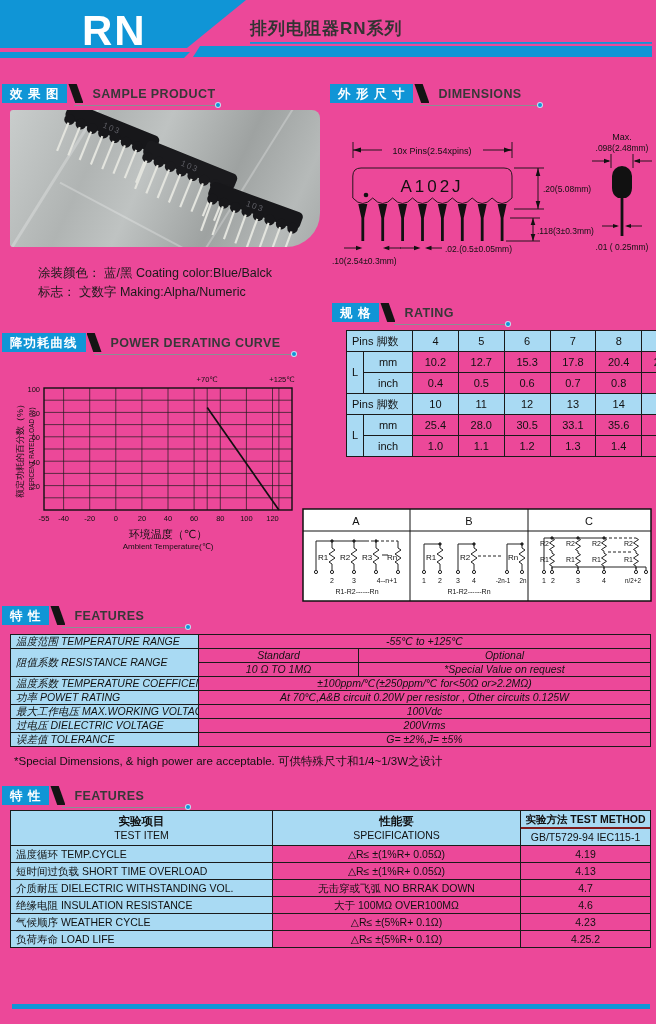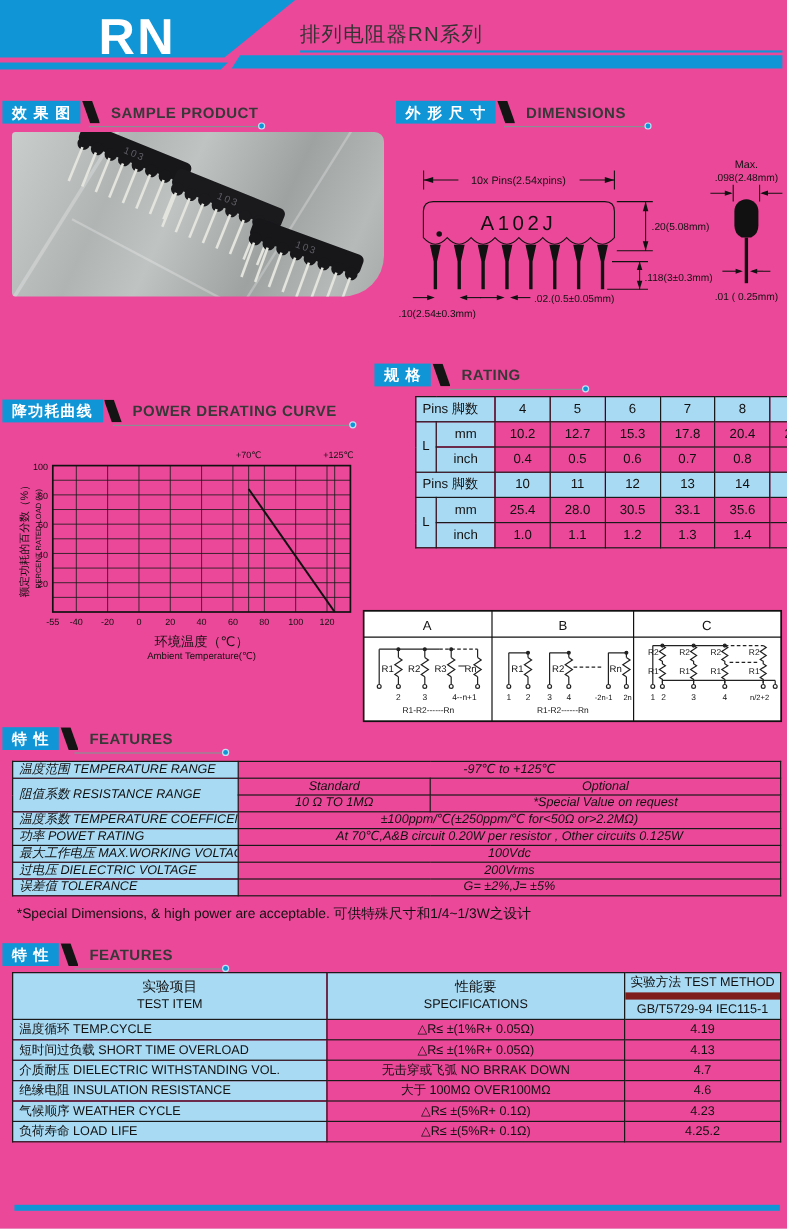--- a/index.html
+++ b/index.html
@@ -27,30 +27,30 @@
   .rating td.plab{text-align:left;padding-left:5px;}
   .feat{font-size:10.5px;font-style:italic;}
   .feat td{height:13px;}
   .feat td.lab{text-align:left;padding-left:5px;}
   .feat td.ctr{text-align:center;}
   .test{font-size:10.5px;}
   .test td{height:16px;}
   .test td.lab{text-align:left;padding-left:5px;}
   .test td.ctr{text-align:center;}
   .test th{padding:0;font-weight:normal;}
-  .thzh{font-weight:normal;font-size:11.5px;padding-top:2px;}
+  .thzh{font-weight:bold;font-size:11.5px;padding-top:2px;}
   .then{font-size:10.5px;padding-bottom:2px;}
 
   
   #photo{left:10px;top:110px;width:310px;height:137px;border-radius:3px 8px 34px 3px;overflow:hidden;
      background:linear-gradient(115deg,#c9cdcc 0%,#b0b4b3 28%,#bfc3c2 44%,#9ea2a1 68%,#b6bab9 88%,#a7abaa 100%);}
   #photo .streak{position:absolute;background:rgba(255,255,255,.25);transform:rotate(32deg);}
   .chip{position:absolute;}
 
-  .title-zh{font-size:17px;font-weight:normal;color:#333;letter-spacing:1px;}
+  .title-zh{font-size:17px;font-weight:bold;color:#333;letter-spacing:1px;}
   .note{font-size:11.5px;color:#111;}
   .coat{font-size:12.5px;color:#1a1a1a;line-height:1.55;}
   .footer-bar{left:12px;top:1004px;width:638px;height:5px;background:#1095d6;}
 </style>
 </head>
 <body>
 
 <div id="page">
 
   <svg class="abs" style="left:0;top:0" width="656" height="60">
@@ -67,21 +67,21 @@
     <span class="slash"></span>
     <span class="en">SAMPLE PRODUCT</span>
     <span class="rule" style="left:72px;width:142px"></span>
   </div>
   <div class="sec" style="left:330px;top:84px">
     <span class="tab">外 形 尺 寸</span>
     <span class="slash"></span>
     <span class="en">DIMENSIONS</span>
     <span class="rule" style="left:90px;width:118px"></span>
   </div>
-  <div class="sec" style="left:312px;top:303px">
+  <div class="sec" style="left:332px;top:303px">
     <span class="tab">规 格</span>
     <span class="slash"></span>
     <span class="en">RATING</span>
     <span class="rule" style="left:62px;width:112px"></span>
   </div>
   <div class="sec" style="left:2px;top:333px">
     <span class="tab">降功耗曲线</span>
     <span class="slash"></span>
     <span class="en">POWER DERATING CURVE</span>
     <span class="rule" style="left:92px;width:198px"></span>
@@ -170,20 +170,24 @@
           <rect x="73.2" y="33" width="2.6" height="37"></rect>
             <rect x="87.9" y="33" width="2.6" height="37"></rect>
           <rect x="102.7" y="33" width="2.6" height="37"></rect>
             <rect x="117.4" y="33" width="2.6" height="37"></rect>
         </g>
         <text x="67" y="23" text-anchor="middle" font-size="10" letter-spacing="2" fill="#5f5f66">103</text>
       </svg>
     </div>
   </div>
 
+  <div class="abs coat" style="left:38px;top:264px">
+    <div>涂装颜色： 蓝/黑 Coating color:Blue/Balck</div>
+    <div>标志： 文数字 Making:Alpha/Numeric</div>
+  </div>
 
   <svg class="abs" style="left:330px;top:128px" width="326" height="152">
     <g stroke="#111" stroke-width="0.9" fill="none">
 
       <line x1="23" y1="14" x2="23" y2="30"></line>
         <line x1="182" y1="14" x2="182" y2="30"></line>
       <line x1="23" y1="22" x2="52" y2="22"></line>
         <line x1="153" y1="22" x2="182" y2="22"></line>
 
       <path d="M31,40 H174 Q182,40 182,48 V70
@@ -507,21 +511,21 @@
 
   <table class="feat abs" style="left:10px;top:634px;width:640px">
     <colgroup>
         <col style="width:188px">
         <col style="width:160px">
         <col style="width:292px">
       </colgroup>
     <tbody>
         <tr>
       <td class="hd lab">温度范围 TEMPERATURE RANGE</td>
-      <td colspan="2" class="ctr">-97℃  to  +125℃</td>
+      <td colspan="2" class="ctr">-55℃  to  +125℃</td>
     </tr>
     <tr>
       <td rowspan="2" class="hd lab">阻值系数 RESISTANCE RANGE</td>
       <td class="ctr">Standard</td>
       <td class="ctr">Optional</td>
     </tr>
     <tr>
       <td class="ctr">10 Ω  TO  1MΩ</td>
       <td class="ctr">*Special Value on request</td>
     </tr>
@@ -560,21 +564,21 @@
         <tr>
       <th class="hd">
         <div class="thzh">实验项目</div>
         <div class="then">TEST ITEM</div>
       </th>
       <th class="hd">
         <div class="thzh">性能要</div>
         <div class="then">SPECIFICATIONS</div>
       </th>
       <th class="hd">
-        <div class="thzh" style="border-bottom:6px solid #7f1d1d;font-size:10.5px;padding-bottom:2px">实验方法 TEST METHOD</div>
+        <div class="thzh" style="border-bottom:2px solid #7f1d1d;font-size:10.5px;padding-bottom:2px">实验方法 TEST METHOD</div>
         <div class="then" style="padding-top:2px">GB/T5729-94 IEC115-1</div>
       </th>
     </tr>
     <tr>
       <td class="hd lab">温度循环 TEMP.CYCLE</td>
       <td class="ctr">△R≤ ±(1%R+ 0.05Ω)</td>
       <td class="ctr">4.19</td>
     </tr>
     <tr>
       <td class="hd lab">短时间过负载 SHORT TIME OVERLOAD</td>

